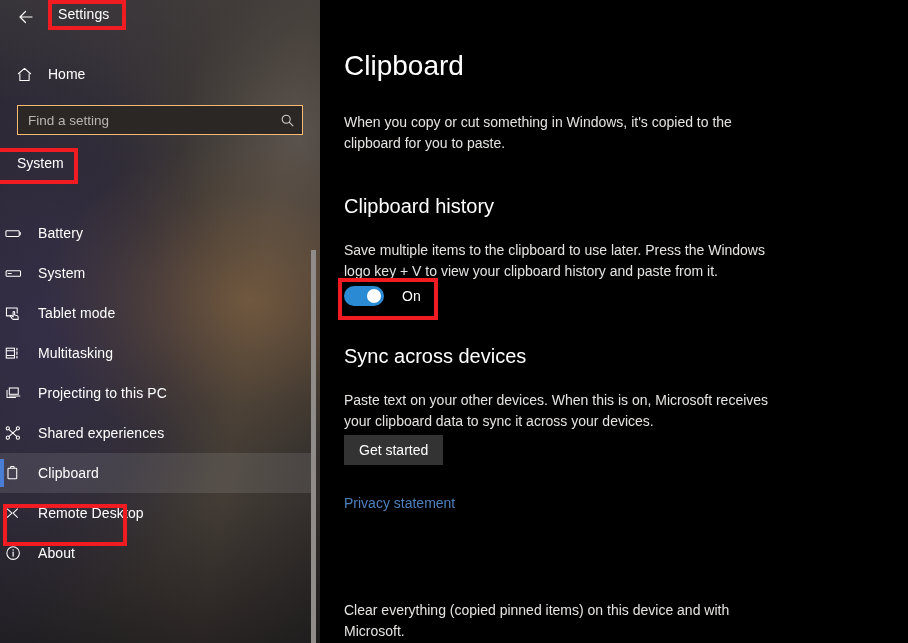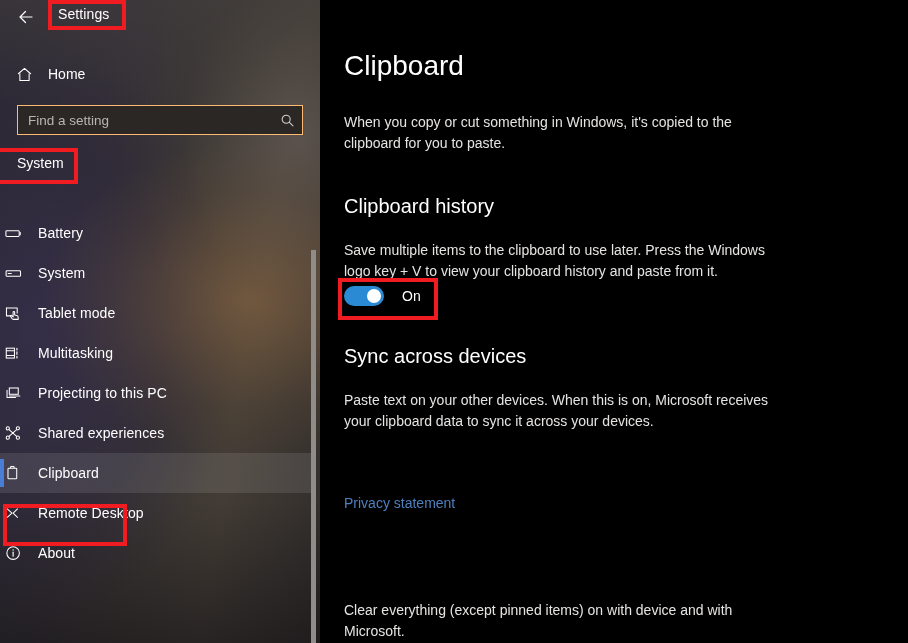--- a/index.html
+++ b/index.html
@@ -444,24 +444,25 @@
     <div class="toggle-wrap">
       <div class="toggle">
         <div class="knob"></div>
       </div>
       <div class="toggle-label">On</div>
     </div>
 
     <div class="section-title" id="sec-sync-title">Sync across devices</div>
     <div class="section-desc" id="sec-sync-desc">Paste text on your other devices. When this is on, Microsoft receives your clipboard data to sync it across your devices.</div>
 
+    <button class="btn">Get started</button>
 
     <a class="link">Privacy statement</a>
 
-    <div class="section-desc" id="sec-clear-desc">Clear everything (except pinned items) on with device and with Microsoft.</div>
+    <div class="section-desc" id="sec-clear-desc">Clear everything (copied pinned items) on this device and with Microsoft.</div>
 
   </div>
 
   <div class="hl" id="hl-settings"></div>
   <div class="hl" id="hl-system"></div>
   <div class="hl" id="hl-clipboard"></div>
   <div class="hl" id="hl-toggle"></div>
 
 </div>
 

